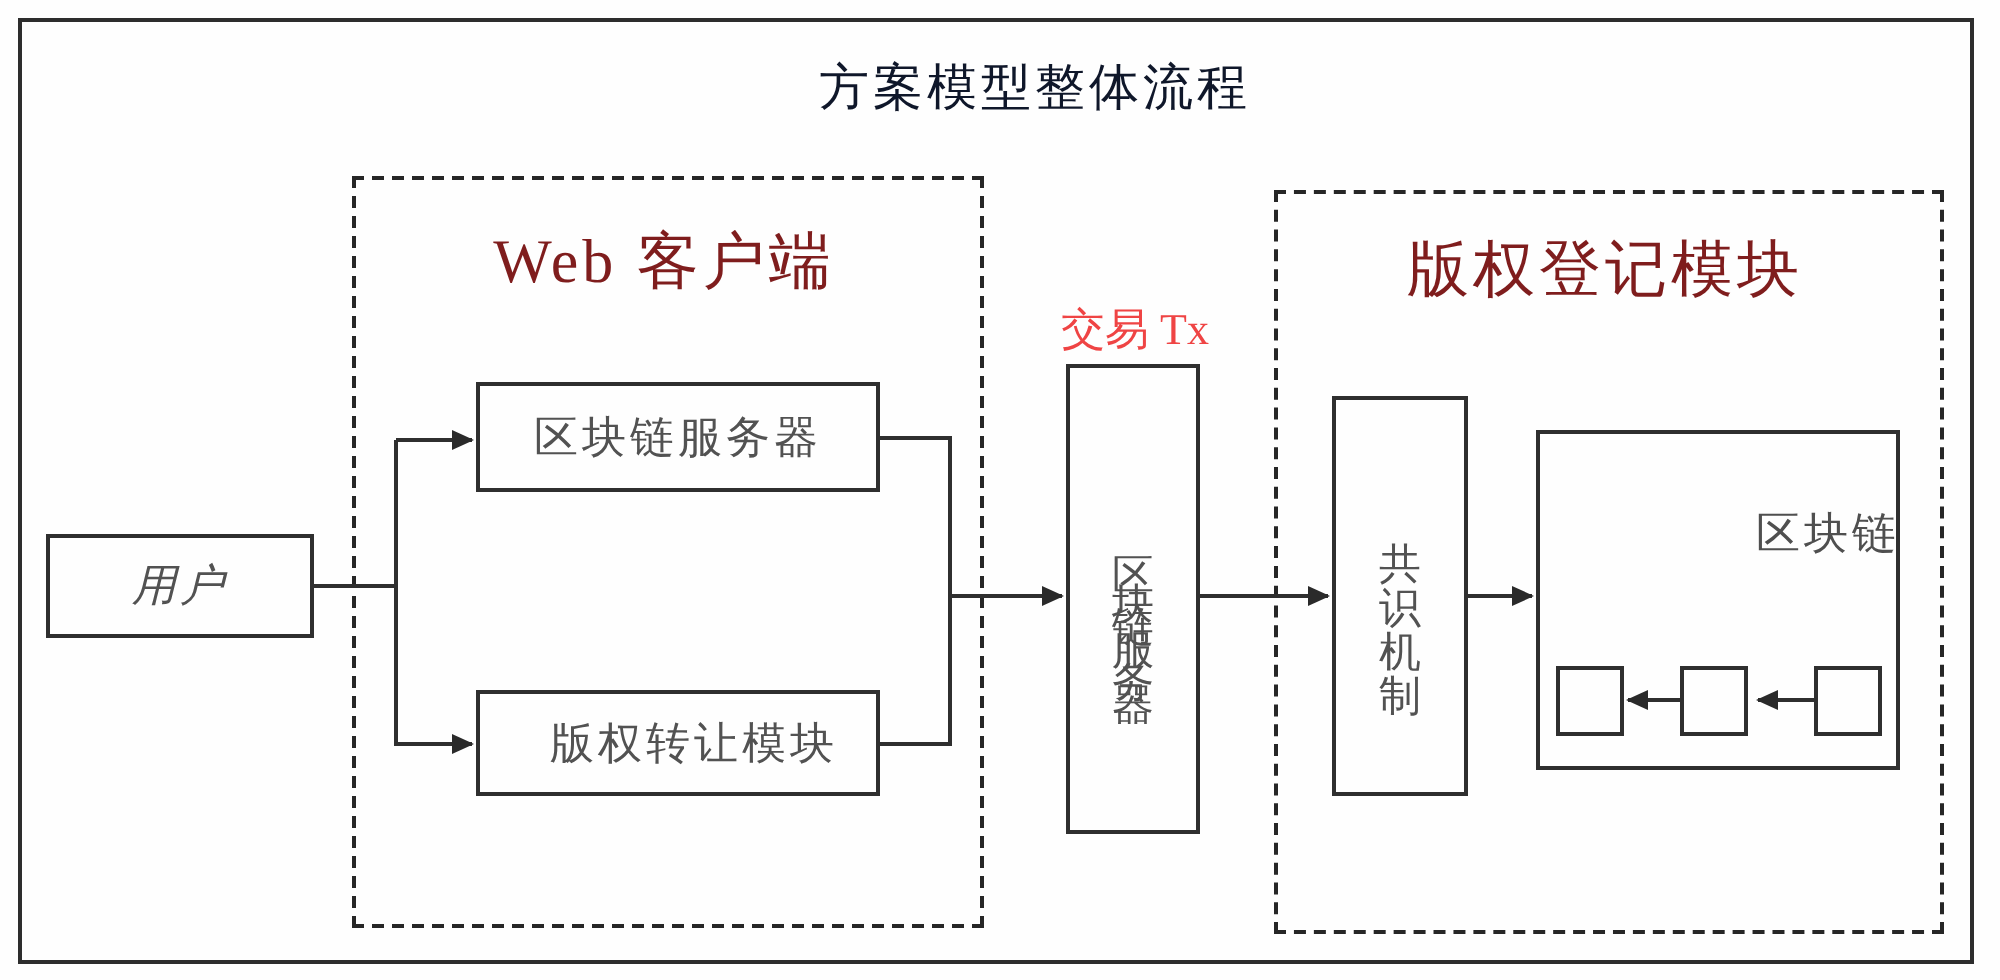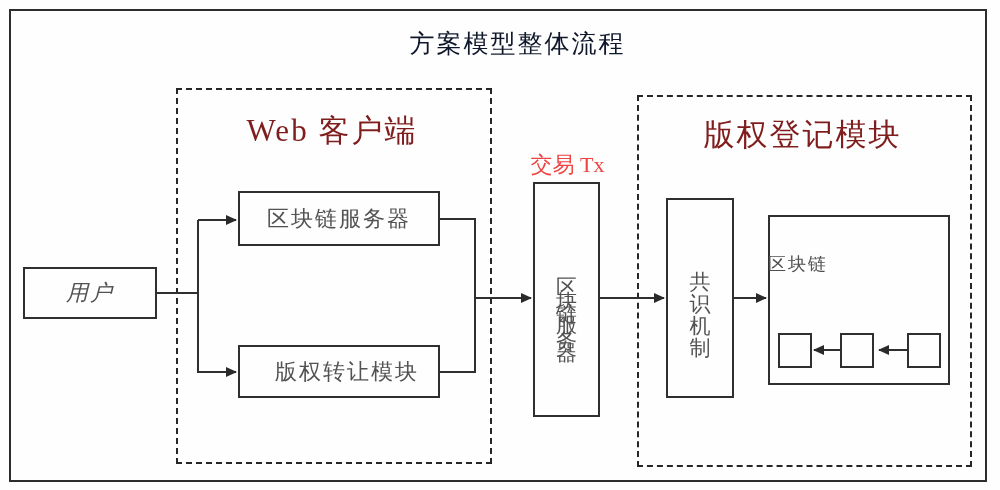--- a/index.html
+++ b/index.html
@@ -69,22 +69,22 @@
     font-size: 22px;
     color: #ef4444;
   }
   .blockchain-box {
     left: 768px; top: 215px; width: 182px; height: 170px;
     border: 2px solid #2f2f2f;
     box-sizing: border-box;
   }
   .blockchain-label {
     left: 768px; top: 252px; width: 182px;
-    text-align: left;
-    font-size: 18px;
+    text-align: right;
+    font-size: 22px;
     letter-spacing: 2px;
     color: #4f4f4f;
   }
   .block-square {
     top: 333px; width: 34px; height: 35px;
     border: 2px solid #2f2f2f;
     background: #fefefe;
     box-sizing: border-box;
   }
   .sq1 { left: 778px; }

